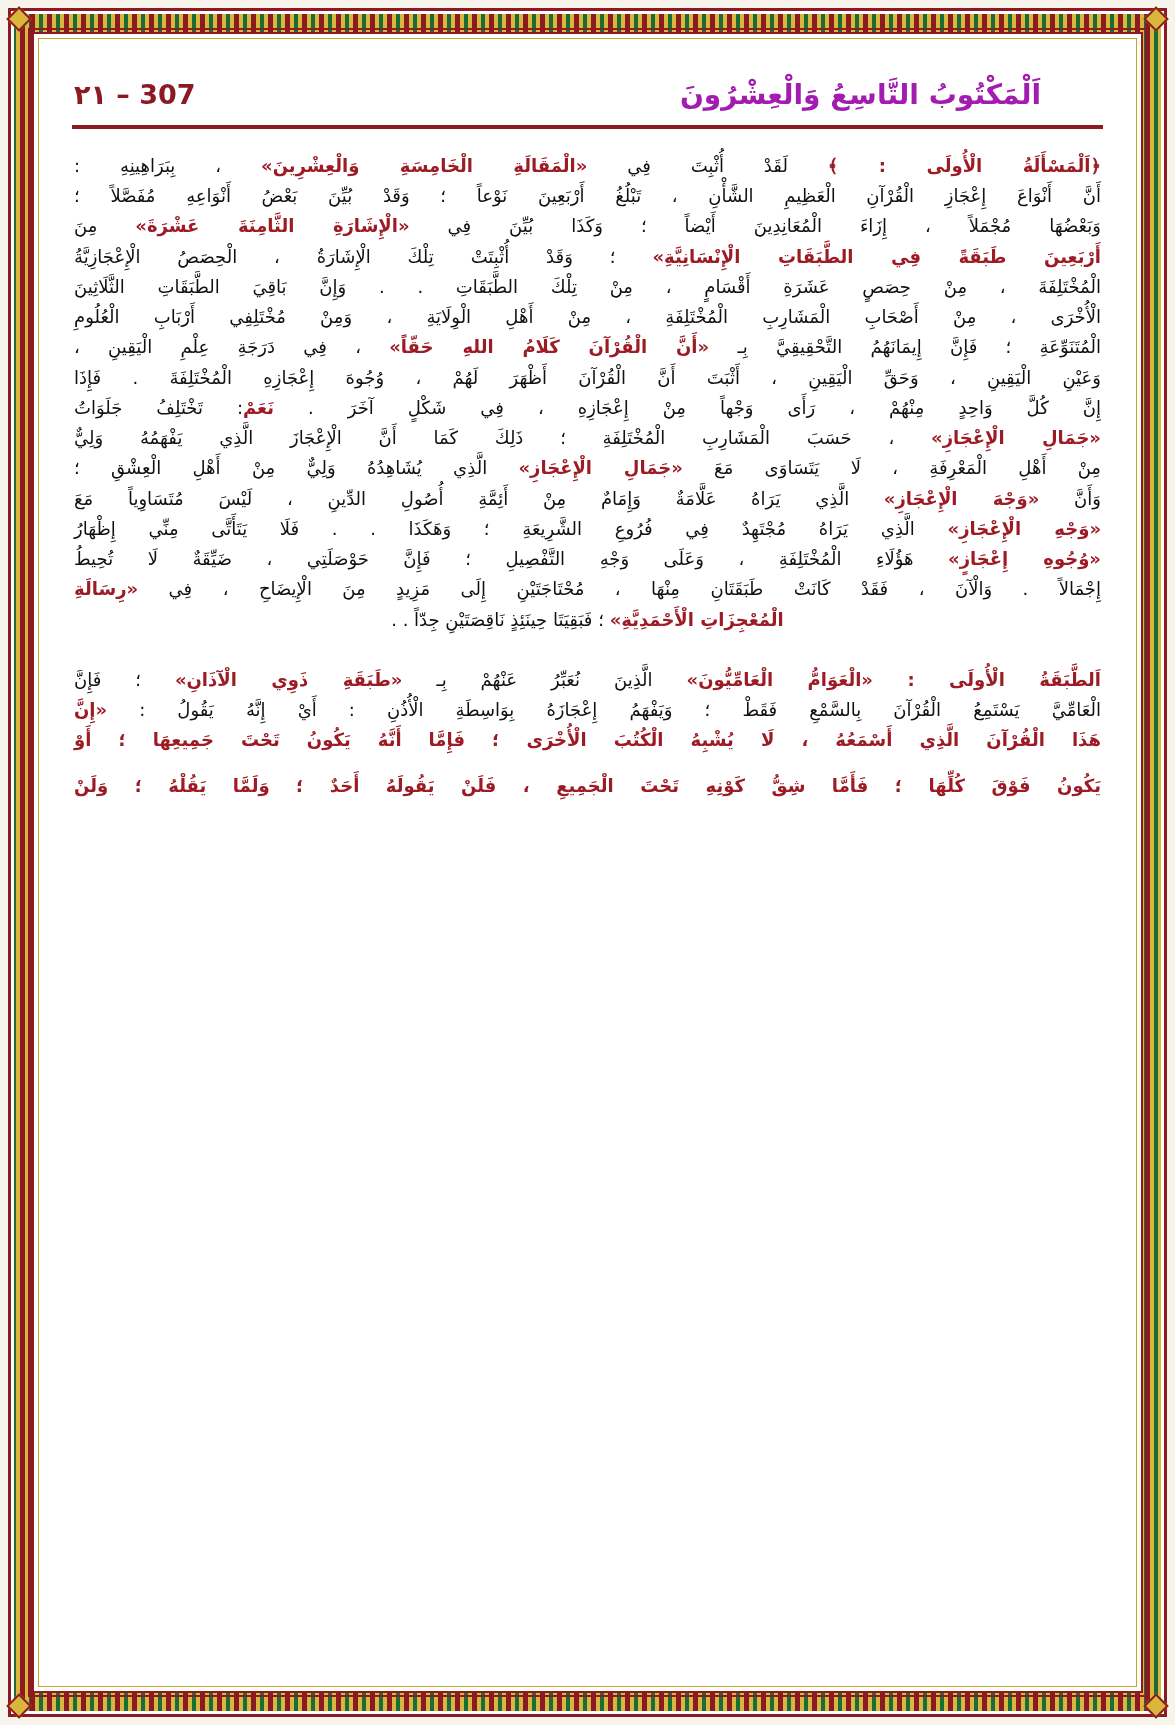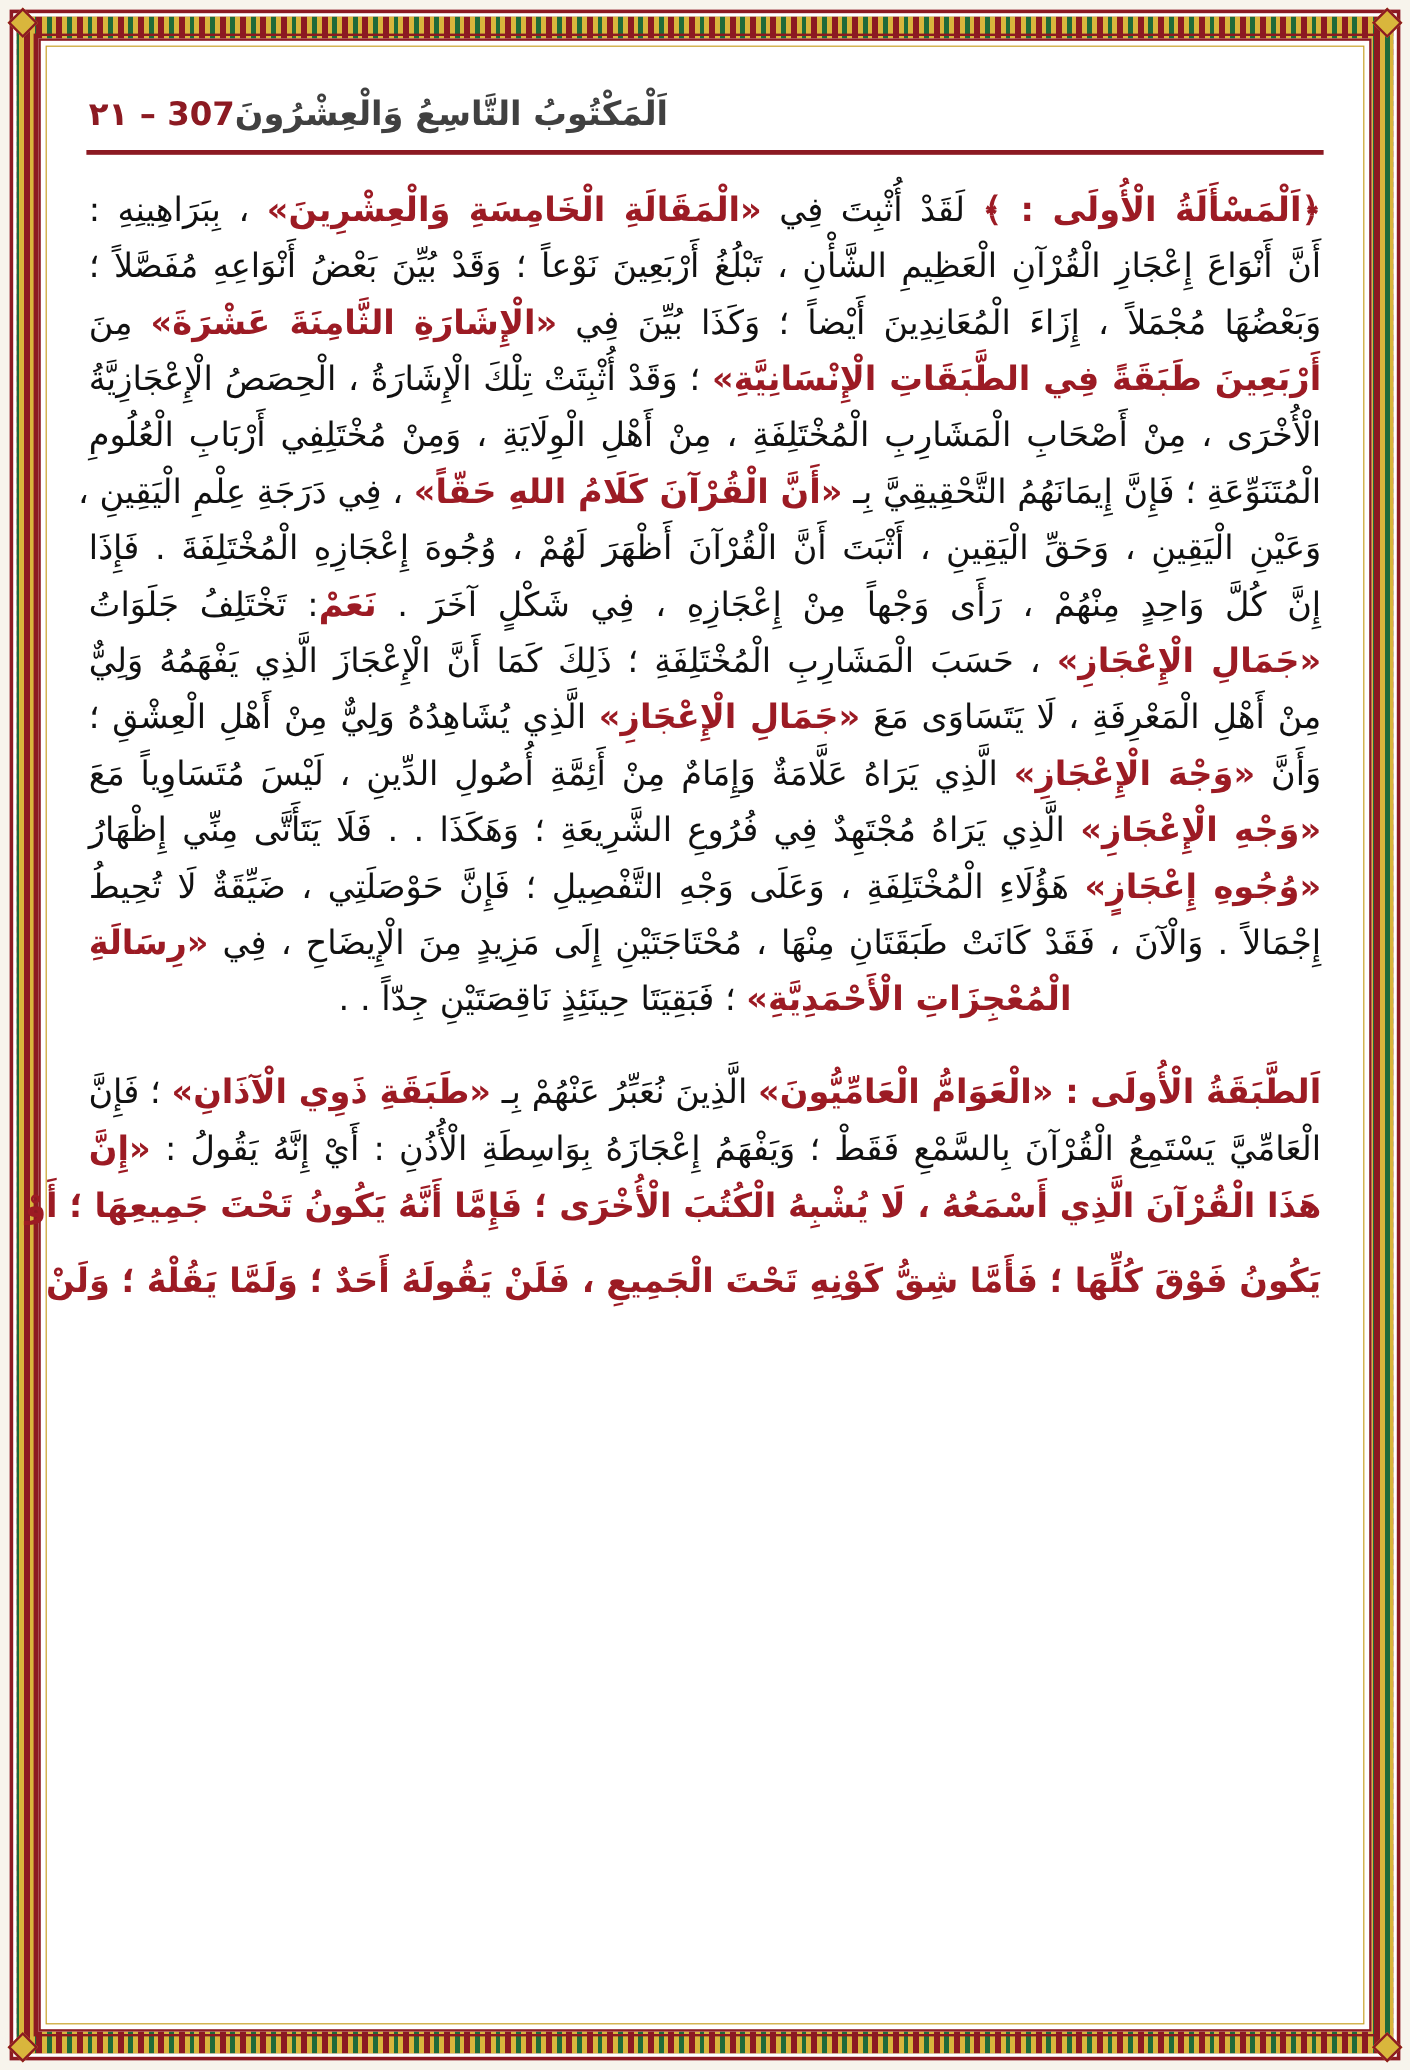--- a/index.html
+++ b/index.html
@@ -90,46 +90,46 @@
 
   
   .header{
     display:flex;
     align-items:baseline;
     justify-content:space-between;
     direction:rtl;
     padding:10px 6px 0 6px;
   }
   .header-title{
-    color:#404040;
+    color:#a21caf;
     font-size:28px;
     font-weight:bold;
     letter-spacing:0;
     flex:1;
-    text-align:left;
+    text-align:right;
     padding-right:60px;
   }
   .header-folio{
     color:#8c1a22;
     font-size:27px;
     font-weight:bold;
     white-space:nowrap;
     direction:rtl;
   }
   .rule{
     margin:14px 4px 0 4px;
     height:4px;
     background:#8c1a22;
   }
 
   
   .body{
     margin-top:22px;
     padding:0 6px;
-    font-size:28px;
+    font-size:18px;
     line-height:1.68;
     color:#111111;
     direction:rtl;
     text-align:justify;
     text-justify:inter-word;
   }
   .para{ margin:0 0 4px 0; }
   .para + .para{ margin-top:30px; }
   .r{ color:#9c1b24; font-weight:bold; }
   .k{ color:#111111; }
@@ -156,20 +156,21 @@
     </div>
 
     <div class="rule"></div>
 
     <div class="body">
       <div class="para">
           <div style="direction: rtl; white-space: nowrap; text-align: justify; display: block; justify-content: space-between;"><span style="display: inline-block; width: 100%; text-align: justify; text-align-last: justify;"><span class="r">﴿اَلْمَسْأَلَةُ الْأُولَى : ﴾</span><span class="k"> لَقَدْ أُثْبِتَ فِي </span><span class="r">«الْمَقَالَةِ الْخَامِسَةِ وَالْعِشْرِينَ»</span><span class="k"> ، بِبَرَاهِينِهِ :</span></span></div>
           <div style="direction: rtl; white-space: nowrap; text-align: justify; display: block; justify-content: space-between;"><span style="display: inline-block; width: 100%; text-align: justify; text-align-last: justify;"><span class="k">أَنَّ أَنْوَاعَ إِعْجَازِ الْقُرْآنِ الْعَظِيمِ الشَّأْنِ ، تَبْلُغُ أَرْبَعِينَ نَوْعاً ؛ وَقَدْ بُيِّنَ بَعْضُ أَنْوَاعِهِ مُفَصَّلاً ؛</span></span></div>
           <div style="direction: rtl; white-space: nowrap; text-align: justify; display: block; justify-content: space-between;"><span style="display: inline-block; width: 100%; text-align: justify; text-align-last: justify;"><span class="k">وَبَعْضُهَا مُجْمَلاً ، إِزَاءَ الْمُعَانِدِينَ أَيْضاً ؛ وَكَذَا بُيِّنَ فِي </span><span class="r">«الْإِشَارَةِ الثَّامِنَةَ عَشْرَةَ»</span><span class="k"> مِنَ</span></span></div>
           <div style="direction: rtl; white-space: nowrap; text-align: justify; display: block; justify-content: space-between;"><span style="display: inline-block; width: 100%; text-align: justify; text-align-last: justify;"><span class="r">أَرْبَعِينَ طَبَقَةً فِي الطَّبَقَاتِ الْإِنْسَانِيَّةِ»</span><span class="k"> ؛ وَقَدْ أُثْبِتَتْ تِلْكَ الْإِشَارَةُ ، الْحِصَصُ الْإِعْجَازِيَّةُ</span></span></div>
+          <div style="direction: rtl; white-space: nowrap; text-align: justify; display: block; justify-content: space-between;"><span style="display: inline-block; width: 100%; text-align: justify; text-align-last: justify;"><span class="k">الْمُخْتَلِفَةَ ، مِنْ حِصَصٍ عَشَرَةِ أَقْسَامٍ ، مِنْ تِلْكَ الطَّبَقَاتِ . . وَإِنَّ بَاقِيَ الطَّبَقَاتِ الثَّلَاثِينَ</span></span></div>
           <div style="direction: rtl; white-space: nowrap; text-align: justify; display: block; justify-content: space-between;"><span style="display: inline-block; width: 100%; text-align: justify; text-align-last: justify;"><span class="k">الْأُخْرَى ، مِنْ أَصْحَابِ الْمَشَارِبِ الْمُخْتَلِفَةِ ، مِنْ أَهْلِ الْوِلَايَةِ ، وَمِنْ مُخْتَلِفِي أَرْبَابِ الْعُلُومِ</span></span></div>
           <div style="direction: rtl; white-space: nowrap; text-align: justify; display: block; justify-content: space-between;"><span style="display: inline-block; width: 100%; text-align: justify; text-align-last: justify;"><span class="k">الْمُتَنَوِّعَةِ ؛ فَإِنَّ إِيمَانَهُمُ التَّحْقِيقِيَّ بِـ </span><span class="r">«أَنَّ الْقُرْآنَ كَلَامُ اللهِ حَقّاً»</span><span class="k"> ، فِي دَرَجَةِ عِلْمِ الْيَقِينِ ،</span></span></div>
           <div style="direction: rtl; white-space: nowrap; text-align: justify; display: block; justify-content: space-between; text-decoration: underline;"><span style="display: inline-block; width: 100%; text-align: justify; text-align-last: justify;"><span class="k">وَعَيْنِ الْيَقِينِ ، وَحَقِّ الْيَقِينِ ، أَثْبَتَ أَنَّ الْقُرْآنَ أَظْهَرَ لَهُمْ ، وُجُوهَ إِعْجَازِهِ الْمُخْتَلِفَةَ . فَإِذَا</span></span></div>
           <div style="direction: rtl; white-space: nowrap; text-align: justify; display: block; justify-content: space-between;"><span style="display: inline-block; width: 100%; text-align: justify; text-align-last: justify;"><span class="k">إِنَّ كُلَّ وَاحِدٍ مِنْهُمْ ، رَأَى وَجْهاً مِنْ إِعْجَازِهِ ، فِي شَكْلٍ آخَرَ . </span><span class="r">نَعَمْ</span><span class="k">: تَخْتَلِفُ جَلَوَاتُ</span></span></div>
           <div style="direction: rtl; white-space: nowrap; text-align: justify; display: block; justify-content: space-between;"><span style="display: inline-block; width: 100%; text-align: justify; text-align-last: justify;"><span class="r">«جَمَالِ الْإِعْجَازِ»</span><span class="k"> ، حَسَبَ الْمَشَارِبِ الْمُخْتَلِفَةِ ؛ ذَلِكَ كَمَا أَنَّ الْإِعْجَازَ الَّذِي يَفْهَمُهُ وَلِيٌّ</span></span></div>
           <div style="direction: rtl; white-space: nowrap; text-align: justify; display: block; justify-content: space-between;"><span style="display: inline-block; width: 100%; text-align: justify; text-align-last: justify;"><span class="k">مِنْ أَهْلِ الْمَعْرِفَةِ ، لَا يَتَسَاوَى مَعَ </span><span class="r">«جَمَالِ الْإِعْجَازِ»</span><span class="k"> الَّذِي يُشَاهِدُهُ وَلِيٌّ مِنْ أَهْلِ الْعِشْقِ ؛</span></span></div>
           <div style="direction: rtl; white-space: nowrap; text-align: justify; display: block; justify-content: space-between;"><span style="display: inline-block; width: 100%; text-align: justify; text-align-last: justify;"><span class="k">وَأَنَّ </span><span class="r">«وَجْهَ الْإِعْجَازِ»</span><span class="k"> الَّذِي يَرَاهُ عَلَّامَةٌ وَإِمَامٌ مِنْ أَئِمَّةِ أُصُولِ الدِّينِ ، لَيْسَ مُتَسَاوِياً مَعَ</span></span></div>
           <div style="direction: rtl; white-space: nowrap; text-align: justify; display: block; justify-content: space-between;"><span style="display: inline-block; width: 100%; text-align: justify; text-align-last: justify;"><span class="r">«وَجْهِ الْإِعْجَازِ»</span><span class="k"> الَّذِي يَرَاهُ مُجْتَهِدٌ فِي فُرُوعِ الشَّرِيعَةِ ؛ وَهَكَذَا . . فَلَا يَتَأَتَّى مِنِّي إِظْهَارُ</span></span></div>
           <div style="direction: rtl; white-space: nowrap; text-align: justify; display: block; justify-content: space-between;"><span style="display: inline-block; width: 100%; text-align: justify; text-align-last: justify;"><span class="r">«وُجُوهِ إِعْجَازٍ»</span><span class="k"> هَؤُلَاءِ الْمُخْتَلِفَةِ ، وَعَلَى وَجْهِ التَّفْصِيلِ ؛ فَإِنَّ حَوْصَلَتِي ، ضَيِّقَةٌ لَا تُحِيطُ</span></span></div>
           <div style="direction: rtl; white-space: nowrap; text-align: justify; display: block; justify-content: space-between;"><span style="display: inline-block; width: 100%; text-align: justify; text-align-last: justify;"><span class="k">إِجْمَالاً . وَالْآنَ ، فَقَدْ كَانَتْ طَبَقَتَانِ مِنْهَا ، مُحْتَاجَتَيْنِ إِلَى مَزِيدٍ مِنَ الْإِيضَاحِ ، فِي </span><span class="r">«رِسَالَةِ</span></span></div>

